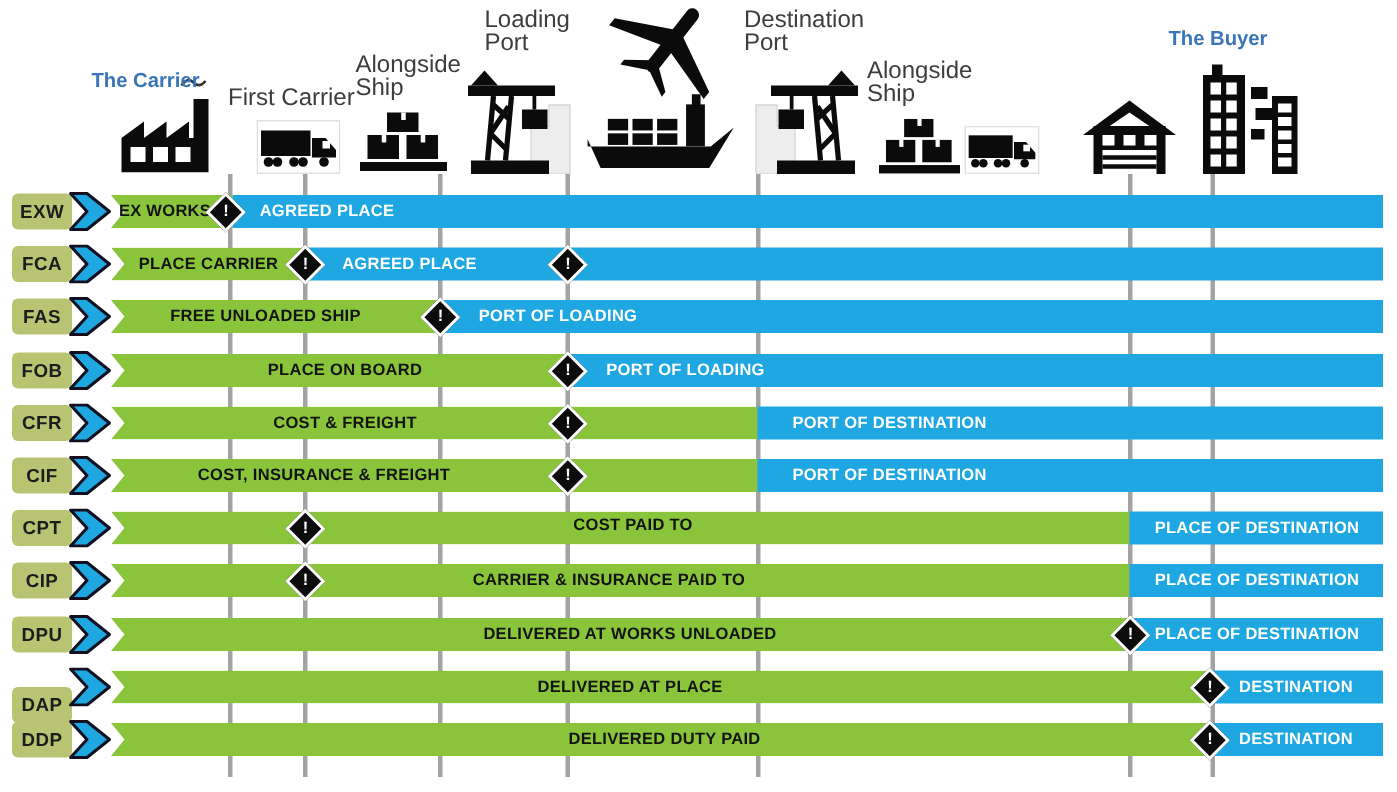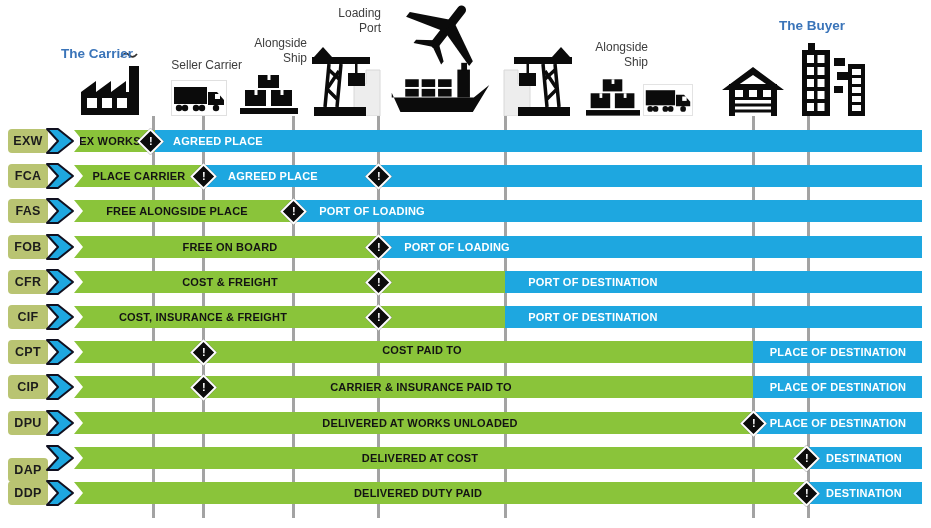--- a/index.html
+++ b/index.html
@@ -19,36 +19,37 @@
   .bar-blue{position:absolute;height:22px;background:var(--blue);z-index:1;}
   .bar-label{position:absolute;height:22px;line-height:22px;white-space:nowrap;
     transform:translateX(-50%);font-weight:bold;font-size:11px;z-index:2;letter-spacing:.2px;}
   .t-dark{color:#131313;}
   .t-light{color:#ffffff;}
   .marker{position:absolute;width:15px;height:15px;background:var(--marker);
     border:2px solid #fff;transform:rotate(45deg);z-index:4;display:flex;
     align-items:center;justify-content:center;}
   .marker span{display:block;transform:rotate(-45deg);color:#fff;font-size:11px;
     font-weight:bold;line-height:1;}
-  .station-label{position:absolute;transform:translateX(-50%);text-align:right;
-    color:var(--dark);font-size:12px;line-height:15px;z-index:2;}
+  .station-label{position:absolute;transform:translateX(-50%);text-align:left;
+    color:var(--dark);font-size:16px;line-height:15px;z-index:2;}
   .party-label{position:absolute;transform:translateX(-50%);text-align:center;
     color:var(--hblue);font-size:13.5px;font-weight:bold;z-index:2;white-space:nowrap;}
   .icon{position:absolute;z-index:1;}
 </style>
 </head>
 <body>
 
 <div id="canvas" style="--green: #8ac43a; --blue: #1ea7e0; --pill: #b9c472; --grid: #a3a3a3; --hblue: #3a74b9; --dark: #3d3d3d; --marker: #0c0c0c;">
 
   <div class="party-label" style="left:97px;top:46px">The Carrier</div>
   <div class="party-label" style="left:812px;top:18px">The Buyer</div>
-  <div class="station-label" style="left:197px;top:58px;width:90px">Seller Carrier</div>
+  <div class="station-label" style="left:197px;top:58px;width:90px">First Carrier</div>
   <div class="station-label" style="left:272px;top:36px;width:70px">Alongside Ship</div>
   <div class="station-label" style="left:352px;top:6px;width:58px">Loading Port</div>
+  <div class="station-label" style="left:537px;top:6px;width:82px">Destination Port</div>
   <div class="station-label" style="left:613px;top:40px;width:70px">Alongside Ship</div>
 
   <svg class="icon" style="left:77px;top:61px" width="70" height="54" viewBox="0 0 70 54">
     <path d="M4 54 V31 L19 20 V31 L34 20 V31 L49 20 V31 H52 V5 H62 V54 Z" fill="#0b0b0b"></path>
     <rect x="10" y="37" width="10" height="10" fill="#fff"></rect>
     <rect x="25" y="37" width="10" height="10" fill="#fff"></rect>
     <rect x="40" y="37" width="10" height="10" fill="#fff"></rect>
   </svg>
   <svg class="icon" style="left:120px;top:50px" width="18" height="10" viewBox="0 0 18 10">
     <path d="M1 7 Q5 1 9 5 T17 4" stroke="#333" stroke-width="1.8" fill="none"></path>
@@ -215,32 +216,32 @@
       </div>
       <div class="marker" style="left:368.5px;top:166.5px">
         <span>!</span>
       </div>
       <div class="pill" style="top:199px">FAS</div>
       <svg class="chev" style="left:45px;top:198px" width="30" height="26" viewBox="0 0 30 26">
         <path d="M2 1 H13 L28 13 L13 25 H2 L13 13 Z" fill="#1ea7e0" stroke="#101020" stroke-width="2" stroke-linejoin="round"></path>
       </svg>
       <div class="bar-green" style="left:74px;top:200px;width:219px"></div>
       <div class="bar-blue" style="left:293px;top:200px;width:629px"></div>
-      <div class="bar-label t-dark" style="left:177px;top:200px">FREE ALONGSIDE PLACE</div>
+      <div class="bar-label t-dark" style="left:177px;top:200px">FREE UNLOADED SHIP</div>
       <div class="bar-label t-light" style="left:372px;top:200px">PORT OF LOADING</div>
       <div class="marker" style="left:283.5px;top:201.5px">
         <span>!</span>
       </div>
       <div class="pill" style="top:235px">FOB</div>
       <svg class="chev" style="left:45px;top:234px" width="30" height="26" viewBox="0 0 30 26">
         <path d="M2 1 H13 L28 13 L13 25 H2 L13 13 Z" fill="#1ea7e0" stroke="#101020" stroke-width="2" stroke-linejoin="round"></path>
       </svg>
       <div class="bar-green" style="left:74px;top:236px;width:304px"></div>
       <div class="bar-blue" style="left:378px;top:236px;width:544px"></div>
-      <div class="bar-label t-dark" style="left:230px;top:236px">FREE  ON BOARD</div>
+      <div class="bar-label t-dark" style="left:230px;top:236px">PLACE  ON BOARD</div>
       <div class="bar-label t-light" style="left:457px;top:236px">PORT OF LOADING</div>
       <div class="marker" style="left:368.5px;top:237.5px">
         <span>!</span>
       </div>
       <div class="pill" style="top:270px">CFR</div>
       <svg class="chev" style="left:45px;top:269px" width="30" height="26" viewBox="0 0 30 26">
         <path d="M2 1 H13 L28 13 L13 25 H2 L13 13 Z" fill="#1ea7e0" stroke="#101020" stroke-width="2" stroke-linejoin="round"></path>
       </svg>
       <div class="bar-green" style="left:74px;top:271px;width:431px"></div>
       <div class="bar-blue" style="left:505px;top:271px;width:417px"></div>
@@ -248,21 +249,21 @@
       <div class="bar-label t-light" style="left:593px;top:271px">PORT OF DESTINATION</div>
       <div class="marker" style="left:368.5px;top:272.5px">
         <span>!</span>
       </div>
       <div class="pill" style="top:305px">CIF</div>
       <svg class="chev" style="left:45px;top:304px" width="30" height="26" viewBox="0 0 30 26">
         <path d="M2 1 H13 L28 13 L13 25 H2 L13 13 Z" fill="#1ea7e0" stroke="#101020" stroke-width="2" stroke-linejoin="round"></path>
       </svg>
       <div class="bar-green" style="left:74px;top:306px;width:431px"></div>
       <div class="bar-blue" style="left:505px;top:306px;width:417px"></div>
-      <div class="bar-label t-dark" style="left:203px;top:306px">COST, INSURANCE &amp; FREIGHT</div>
+      <div class="bar-label t-dark" style="left:216px;top:306px">COST, INSURANCE &amp; FREIGHT</div>
       <div class="bar-label t-light" style="left:593px;top:306px">PORT OF DESTINATION</div>
       <div class="marker" style="left:368.5px;top:307.5px">
         <span>!</span>
       </div>
       <div class="pill" style="top:340px">CPT</div>
       <svg class="chev" style="left:45px;top:339px" width="30" height="26" viewBox="0 0 30 26">
         <path d="M2 1 H13 L28 13 L13 25 H2 L13 13 Z" fill="#1ea7e0" stroke="#101020" stroke-width="2" stroke-linejoin="round"></path>
       </svg>
       <div class="bar-green" style="left:74px;top:341px;width:679px"></div>
       <div class="bar-blue" style="left:753px;top:341px;width:169px"></div>
@@ -270,21 +271,21 @@
       <div class="bar-label t-light" style="left:838px;top:341px">PLACE OF DESTINATION</div>
       <div class="marker" style="left:193.5px;top:342.5px">
         <span>!</span>
       </div>
       <div class="pill" style="top:375px">CIP</div>
       <svg class="chev" style="left:45px;top:374px" width="30" height="26" viewBox="0 0 30 26">
         <path d="M2 1 H13 L28 13 L13 25 H2 L13 13 Z" fill="#1ea7e0" stroke="#101020" stroke-width="2" stroke-linejoin="round"></path>
       </svg>
       <div class="bar-green" style="left:74px;top:376px;width:679px"></div>
       <div class="bar-blue" style="left:753px;top:376px;width:169px"></div>
-      <div class="bar-label t-dark" style="left:421px;top:376px">CARRIER &amp; INSURANCE PAID TO</div>
+      <div class="bar-label t-dark" style="left:406px;top:376px">CARRIER &amp; INSURANCE PAID TO</div>
       <div class="bar-label t-light" style="left:838px;top:376px">PLACE OF DESTINATION</div>
       <div class="marker" style="left:193.5px;top:377.5px">
         <span>!</span>
       </div>
       <div class="pill" style="top:411px">DPU</div>
       <svg class="chev" style="left:45px;top:410px" width="30" height="26" viewBox="0 0 30 26">
         <path d="M2 1 H13 L28 13 L13 25 H2 L13 13 Z" fill="#1ea7e0" stroke="#101020" stroke-width="2" stroke-linejoin="round"></path>
       </svg>
       <div class="bar-green" style="left:74px;top:412px;width:679px"></div>
       <div class="bar-blue" style="left:753px;top:412px;width:169px"></div>
@@ -292,30 +293,30 @@
       <div class="bar-label t-light" style="left:838px;top:412px">PLACE OF DESTINATION</div>
       <div class="marker" style="left:743.5px;top:413.5px">
         <span>!</span>
       </div>
       <div class="pill" style="top:458px">DAP</div>
       <svg class="chev" style="left:45px;top:445px" width="30" height="26" viewBox="0 0 30 26">
         <path d="M2 1 H13 L28 13 L13 25 H2 L13 13 Z" fill="#1ea7e0" stroke="#101020" stroke-width="2" stroke-linejoin="round"></path>
       </svg>
       <div class="bar-green" style="left:74px;top:447px;width:732px"></div>
       <div class="bar-blue" style="left:806px;top:447px;width:116px"></div>
-      <div class="bar-label t-dark" style="left:420px;top:447px">DELIVERED AT COST</div>
+      <div class="bar-label t-dark" style="left:420px;top:447px">DELIVERED AT PLACE</div>
       <div class="bar-label t-light" style="left:864px;top:447px">DESTINATION</div>
       <div class="marker" style="left:796.5px;top:448.5px">
         <span>!</span>
       </div>
       <div class="pill" style="top:481px">DDP</div>
       <svg class="chev" style="left:45px;top:480px" width="30" height="26" viewBox="0 0 30 26">
         <path d="M2 1 H13 L28 13 L13 25 H2 L13 13 Z" fill="#1ea7e0" stroke="#101020" stroke-width="2" stroke-linejoin="round"></path>
       </svg>
       <div class="bar-green" style="left:74px;top:482px;width:732px"></div>
       <div class="bar-blue" style="left:806px;top:482px;width:116px"></div>
-      <div class="bar-label t-dark" style="left:418px;top:482px">DELIVERED DUTY PAID</div>
+      <div class="bar-label t-dark" style="left:443px;top:482px">DELIVERED DUTY PAID</div>
       <div class="bar-label t-light" style="left:864px;top:482px">DESTINATION</div>
       <div class="marker" style="left:796.5px;top:483.5px">
         <span>!</span>
       </div>
     </div>
 </div>
 
 </body></html>

